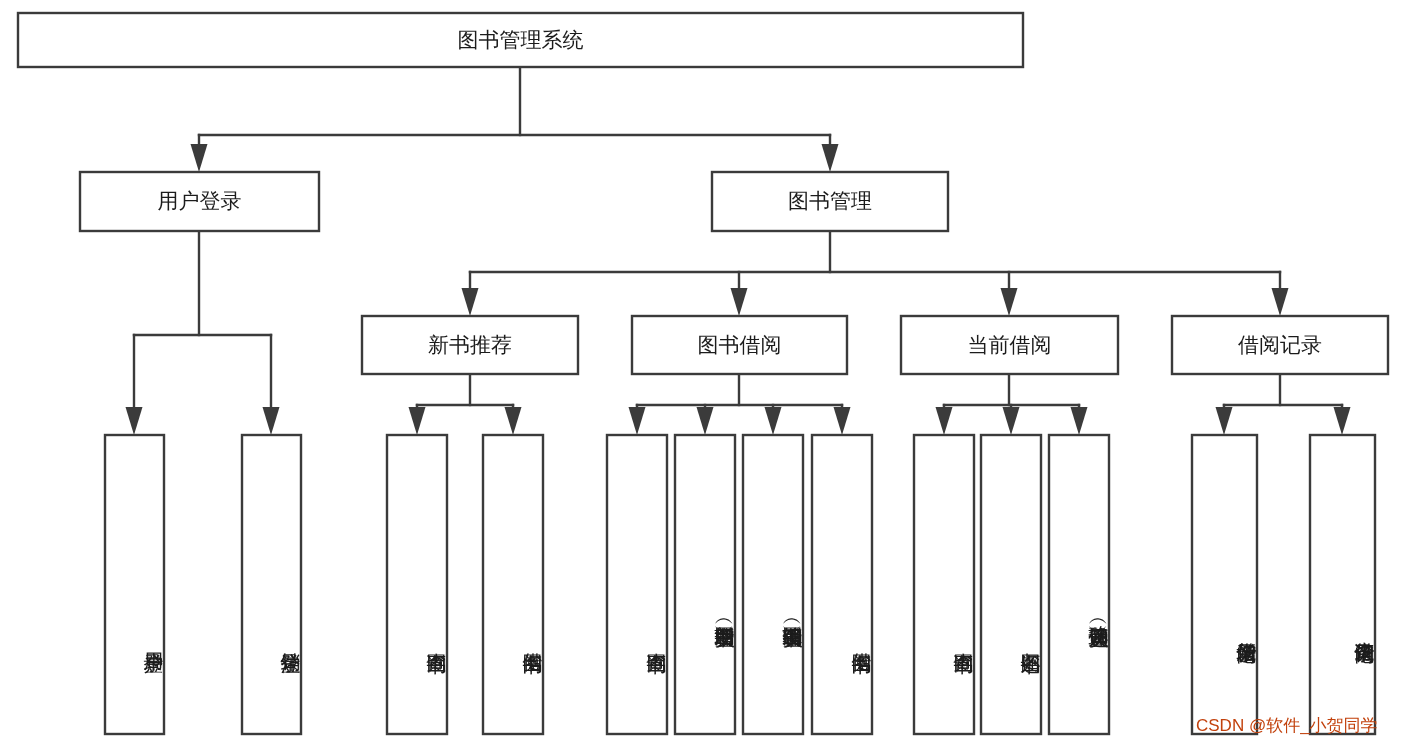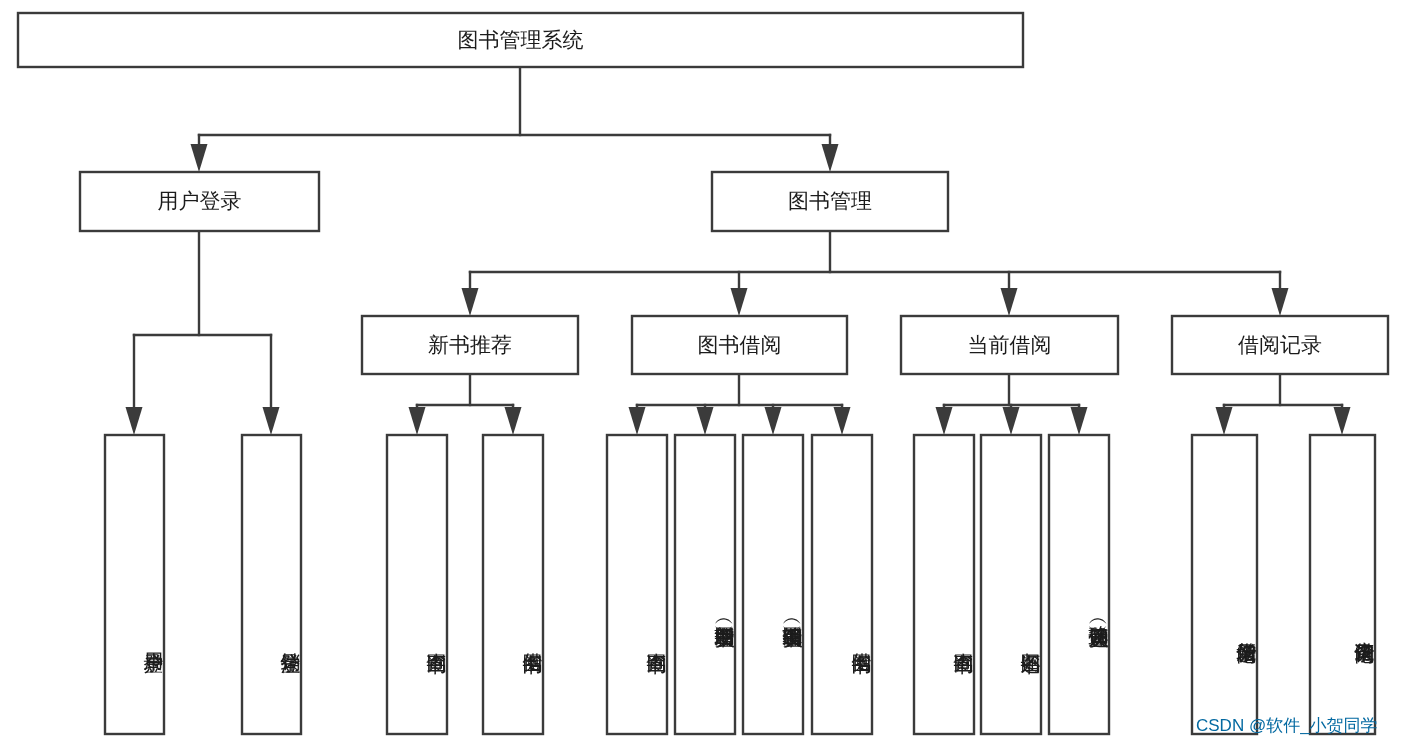--- a/index.html
+++ b/index.html
@@ -68,21 +68,21 @@
   }
   .vlabel-inner {
     display: block;
   }
   #watermark {
     position: absolute;
     left: 1196px;
     top: 714px;
     font-family: "Liberation Sans", "DejaVu Sans", sans-serif;
     font-size: 17px;
-    color: #0369a1;
+    color: #c2410c;
     white-space: nowrap;
     user-select: none;
   }
 </style>
 </head>
 <body>
 
 <div id="diagram-root">
   <svg id="diagram-svg" viewBox="0 0 1405 747">
     <g id="edges-layer">

